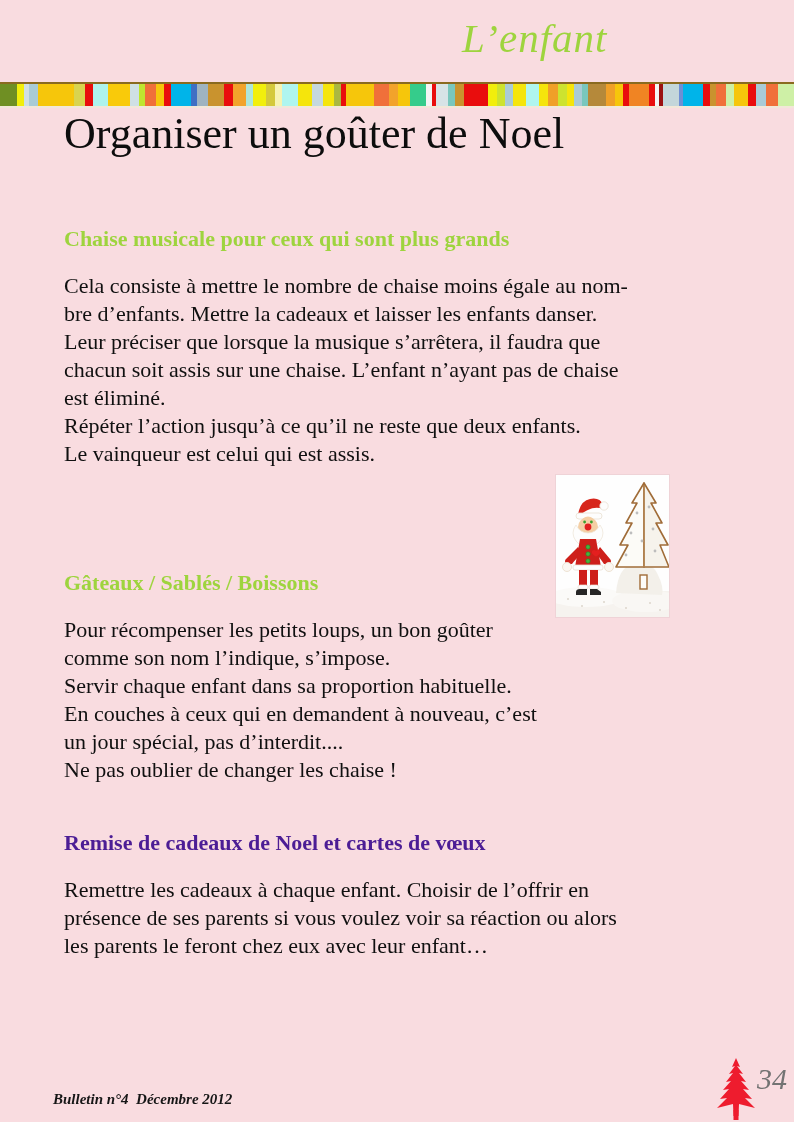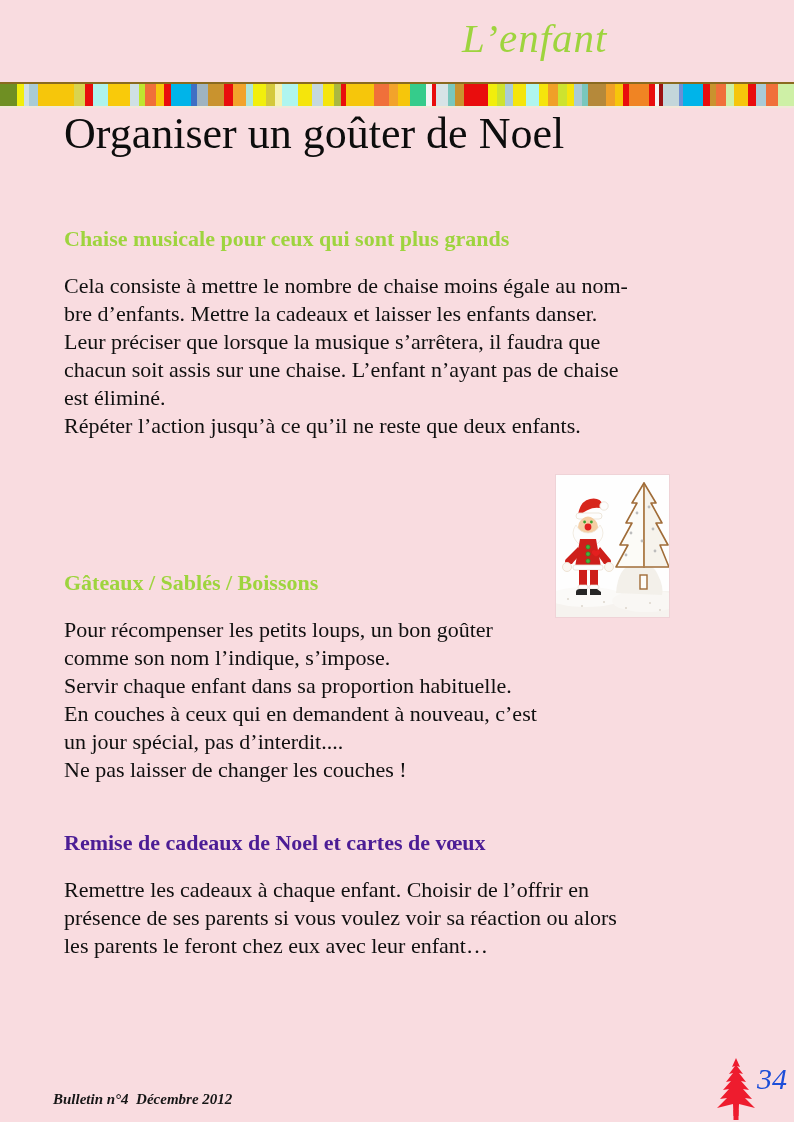--- a/index.html
+++ b/index.html
@@ -148,20 +148,21 @@
 <div class="abs page-title">Organiser un goûter de Noel</div>
 
 <div class="abs section-heading" style="top:226px;color:#9ed43e;">Chaise musicale pour ceux qui sont plus grands</div>
 <div class="abs body-para" style="top:272px;">
     <div class="line">Cela consiste à mettre le nombre de chaise moins égale au nom-</div>
     <div class="line">bre d’enfants. Mettre la cadeaux et laisser les enfants danser.</div>
     <div class="line">Leur préciser que lorsque la musique s’arrêtera, il faudra que</div>
     <div class="line">chacun soit assis sur une chaise. L’enfant n’ayant pas de chaise</div>
     <div class="line">est éliminé.</div>
     <div class="line">Répéter l’action jusqu’à ce qu’il ne reste que deux enfants.</div>
+    <div class="line">Le vainqueur est celui qui est assis.</div>
   </div>
 
 <div class="abs photo">
   <svg width="113" height="142" viewBox="0 0 113 142">
     <rect x="0" y="0" width="113" height="142" fill="#fefefe"></rect>
 
     <rect x="0" y="116" width="113" height="26" fill="#f6f3ef"></rect>
     <ellipse cx="30" cy="122" rx="38" ry="10" fill="#fbfaf8"></ellipse>
     <ellipse cx="90" cy="126" rx="34" ry="11" fill="#f9f7f4"></ellipse>
     <circle cx="12" cy="124" r="1" fill="#ddd6cc"></circle>
@@ -223,32 +224,32 @@
   </svg>
 </div>
 
 <div class="abs section-heading" style="top:570px;color:#9ed43e;">Gâteaux / Sablés / Boissons</div>
 <div class="abs body-para" style="top:616px;">
     <div class="line">Pour récompenser les petits loups, un bon goûter</div>
     <div class="line">comme son nom l’indique, s’impose.</div>
     <div class="line">Servir chaque enfant dans sa proportion habituelle.</div>
     <div class="line">En couches à ceux qui en demandent à nouveau, c’est</div>
     <div class="line">un jour spécial, pas d’interdit....</div>
-    <div class="line">Ne pas laisser de changer les couches !</div>
+    <div class="line">Ne pas oublier de changer les chaise !</div>
   </div>
 
 <div class="abs section-heading" style="top:830px;color:#4c1d95;">Remise de cadeaux de Noel et cartes de vœux</div>
 <div class="abs body-para" style="top:876px;">
     <div class="line">Remettre les cadeaux à chaque enfant. Choisir de l’offrir en</div>
     <div class="line">présence de ses parents si vous voulez voir sa réaction ou alors</div>
     <div class="line">les parents le feront chez eux avec leur enfant…</div>
   </div>
 
 <div class="abs footer-bulletin">Bulletin n°4  Décembre 2012</div>
 
 <div class="abs footer-tree">
   <svg width="48" height="62" viewBox="0 0 48 62">
     <path d="M24,0 L28,9 L25,8 L31,16 L27,15 L34,24 L29,23 L37,32 L31,31 L40,41 L33,40 L43,50 L27,46 L26.5,58 L21.5,58 L21,46 L5,50 L15,40 L8,41 L17,31 L11,32 L19,23 L14,24 L21,15 L17,16 L23,8 L20,9 Z" fill="#ee1c2e"></path>
     <rect x="21.5" y="52" width="5" height="10" fill="#ee1c2e"></rect>
   </svg>
 </div>
 
-<div class="abs page-number" style="color:#1d4ed8;">34</div>
+<div class="abs page-number" style="color:#737373;">34</div>
 
 </body></html>

